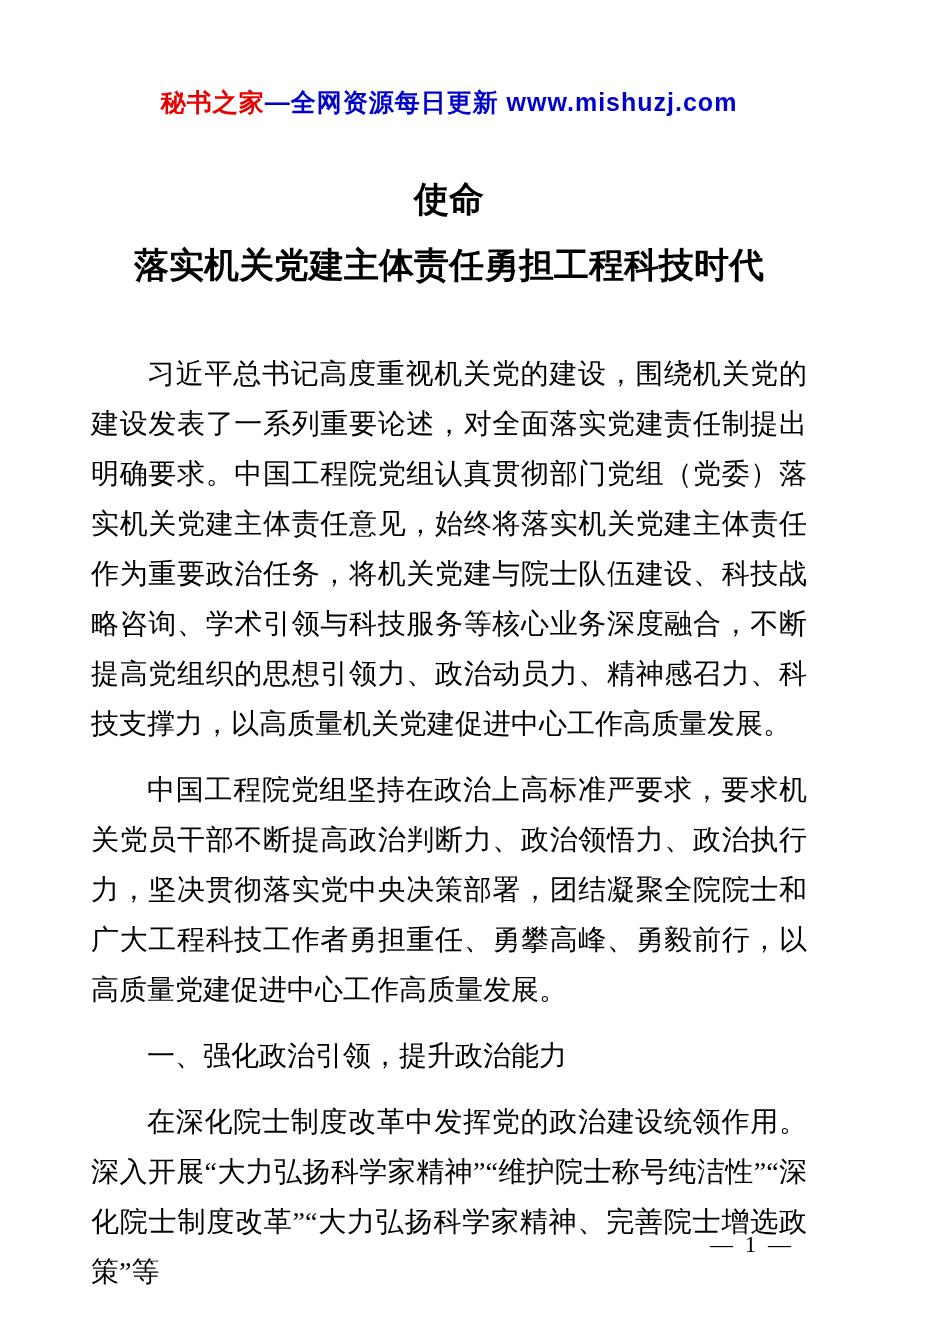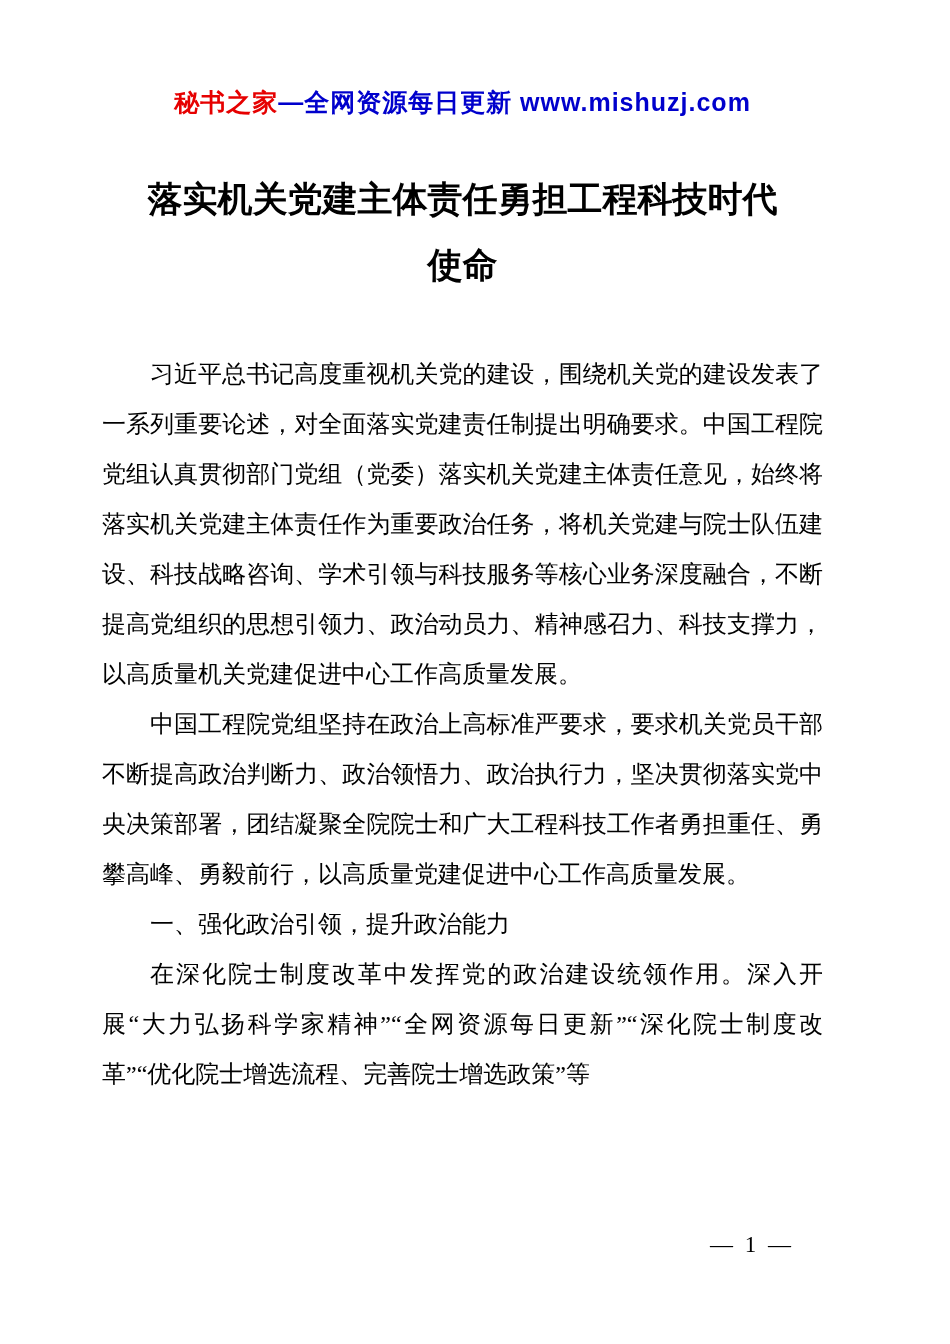--- a/index.html
+++ b/index.html
@@ -11,21 +11,21 @@
     position: relative;
     overflow: hidden;
     color: #000000;
     font-family: "Liberation Serif", "DejaVu Serif", serif;
   }
   .page {
     position: relative;
     width: 950px;
     height: 1344px;
     box-sizing: border-box;
-    padding: 86px 127px 0 102px;
+    padding: 86px 127px 0 75px;
   }
 
   
   .site-header {
     text-align: center;
     font-family: "Liberation Sans", "DejaVu Sans", sans-serif;
     font-weight: 700;
     font-size: 25px;
     letter-spacing: 1px;
     white-space: nowrap;
@@ -38,22 +38,22 @@
     font-size: 35px;
     font-weight: 700;
     line-height: 66px;
     color: #000000;
   }
   .doc-title .title-line { display: block; }
 
   
   .doc-body { margin-top: 50px; }
   .para {
-    margin: 0;
-    font-size: 24px;
+    margin: 16px;
+    font-size: 28px;
     line-height: 50px;
     text-align: justify;
     text-indent: 2em;
     word-break: break-all;
   }
   .para.heading { font-weight: 400; }
 
   
   .page-number {
     position: absolute;
@@ -67,26 +67,26 @@
 </head>
 <body>
 
 <div class="page">
 
   <div class="site-header">
     <span class="site-name" style="color: rgb(230, 0, 0);">秘书之家</span><span class="site-tagline" style="color: rgb(0, 0, 204);">—全网资源每日更新 www.mishuzj.com</span>
   </div>
 
   <h1 class="doc-title">
+    <span class="title-line">使命</span>
     <span class="title-line">落实机关党建主体责任勇担工程科技时代</span>
-    <span class="title-line">使命</span>
   </h1>
 
   <div class="doc-body">
       <p class="para body">习近平总书记高度重视机关党的建设，围绕机关党的建设发表了一系列重要论述，对全面落实党建责任制提出明确要求。中国工程院党组认真贯彻部门党组（党委）落实机关党建主体责任意见，始终将落实机关党建主体责任作为重要政治任务，将机关党建与院士队伍建设、科技战略咨询、学术引领与科技服务等核心业务深度融合，不断提高党组织的思想引领力、政治动员力、精神感召力、科技支撑力，以高质量机关党建促进中心工作高质量发展。</p>
       <p class="para body">中国工程院党组坚持在政治上高标准严要求，要求机关党员干部不断提高政治判断力、政治领悟力、政治执行力，坚决贯彻落实党中央决策部署，团结凝聚全院院士和广大工程科技工作者勇担重任、勇攀高峰、勇毅前行，以高质量党建促进中心工作高质量发展。</p>
       <p class="para heading">一、强化政治引领，提升政治能力</p>
-      <p class="para body">在深化院士制度改革中发挥党的政治建设统领作用。深入开展“大力弘扬科学家精神”“全网资源每日更新”“深化院士制度改革”“优化院士增选流程、完善院士增选政策”等</p>
+      <p class="para body">在深化院士制度改革中发挥党的政治建设统领作用。深入开展“大力弘扬科学家精神”“维护院士称号纯洁性”“深化院士制度改革”“大力弘扬科学家精神、完善院士增选政策”等</p>
     </div>
 
   <div class="page-number">— 1 —</div>
 
 </div>
 
 </body></html>

